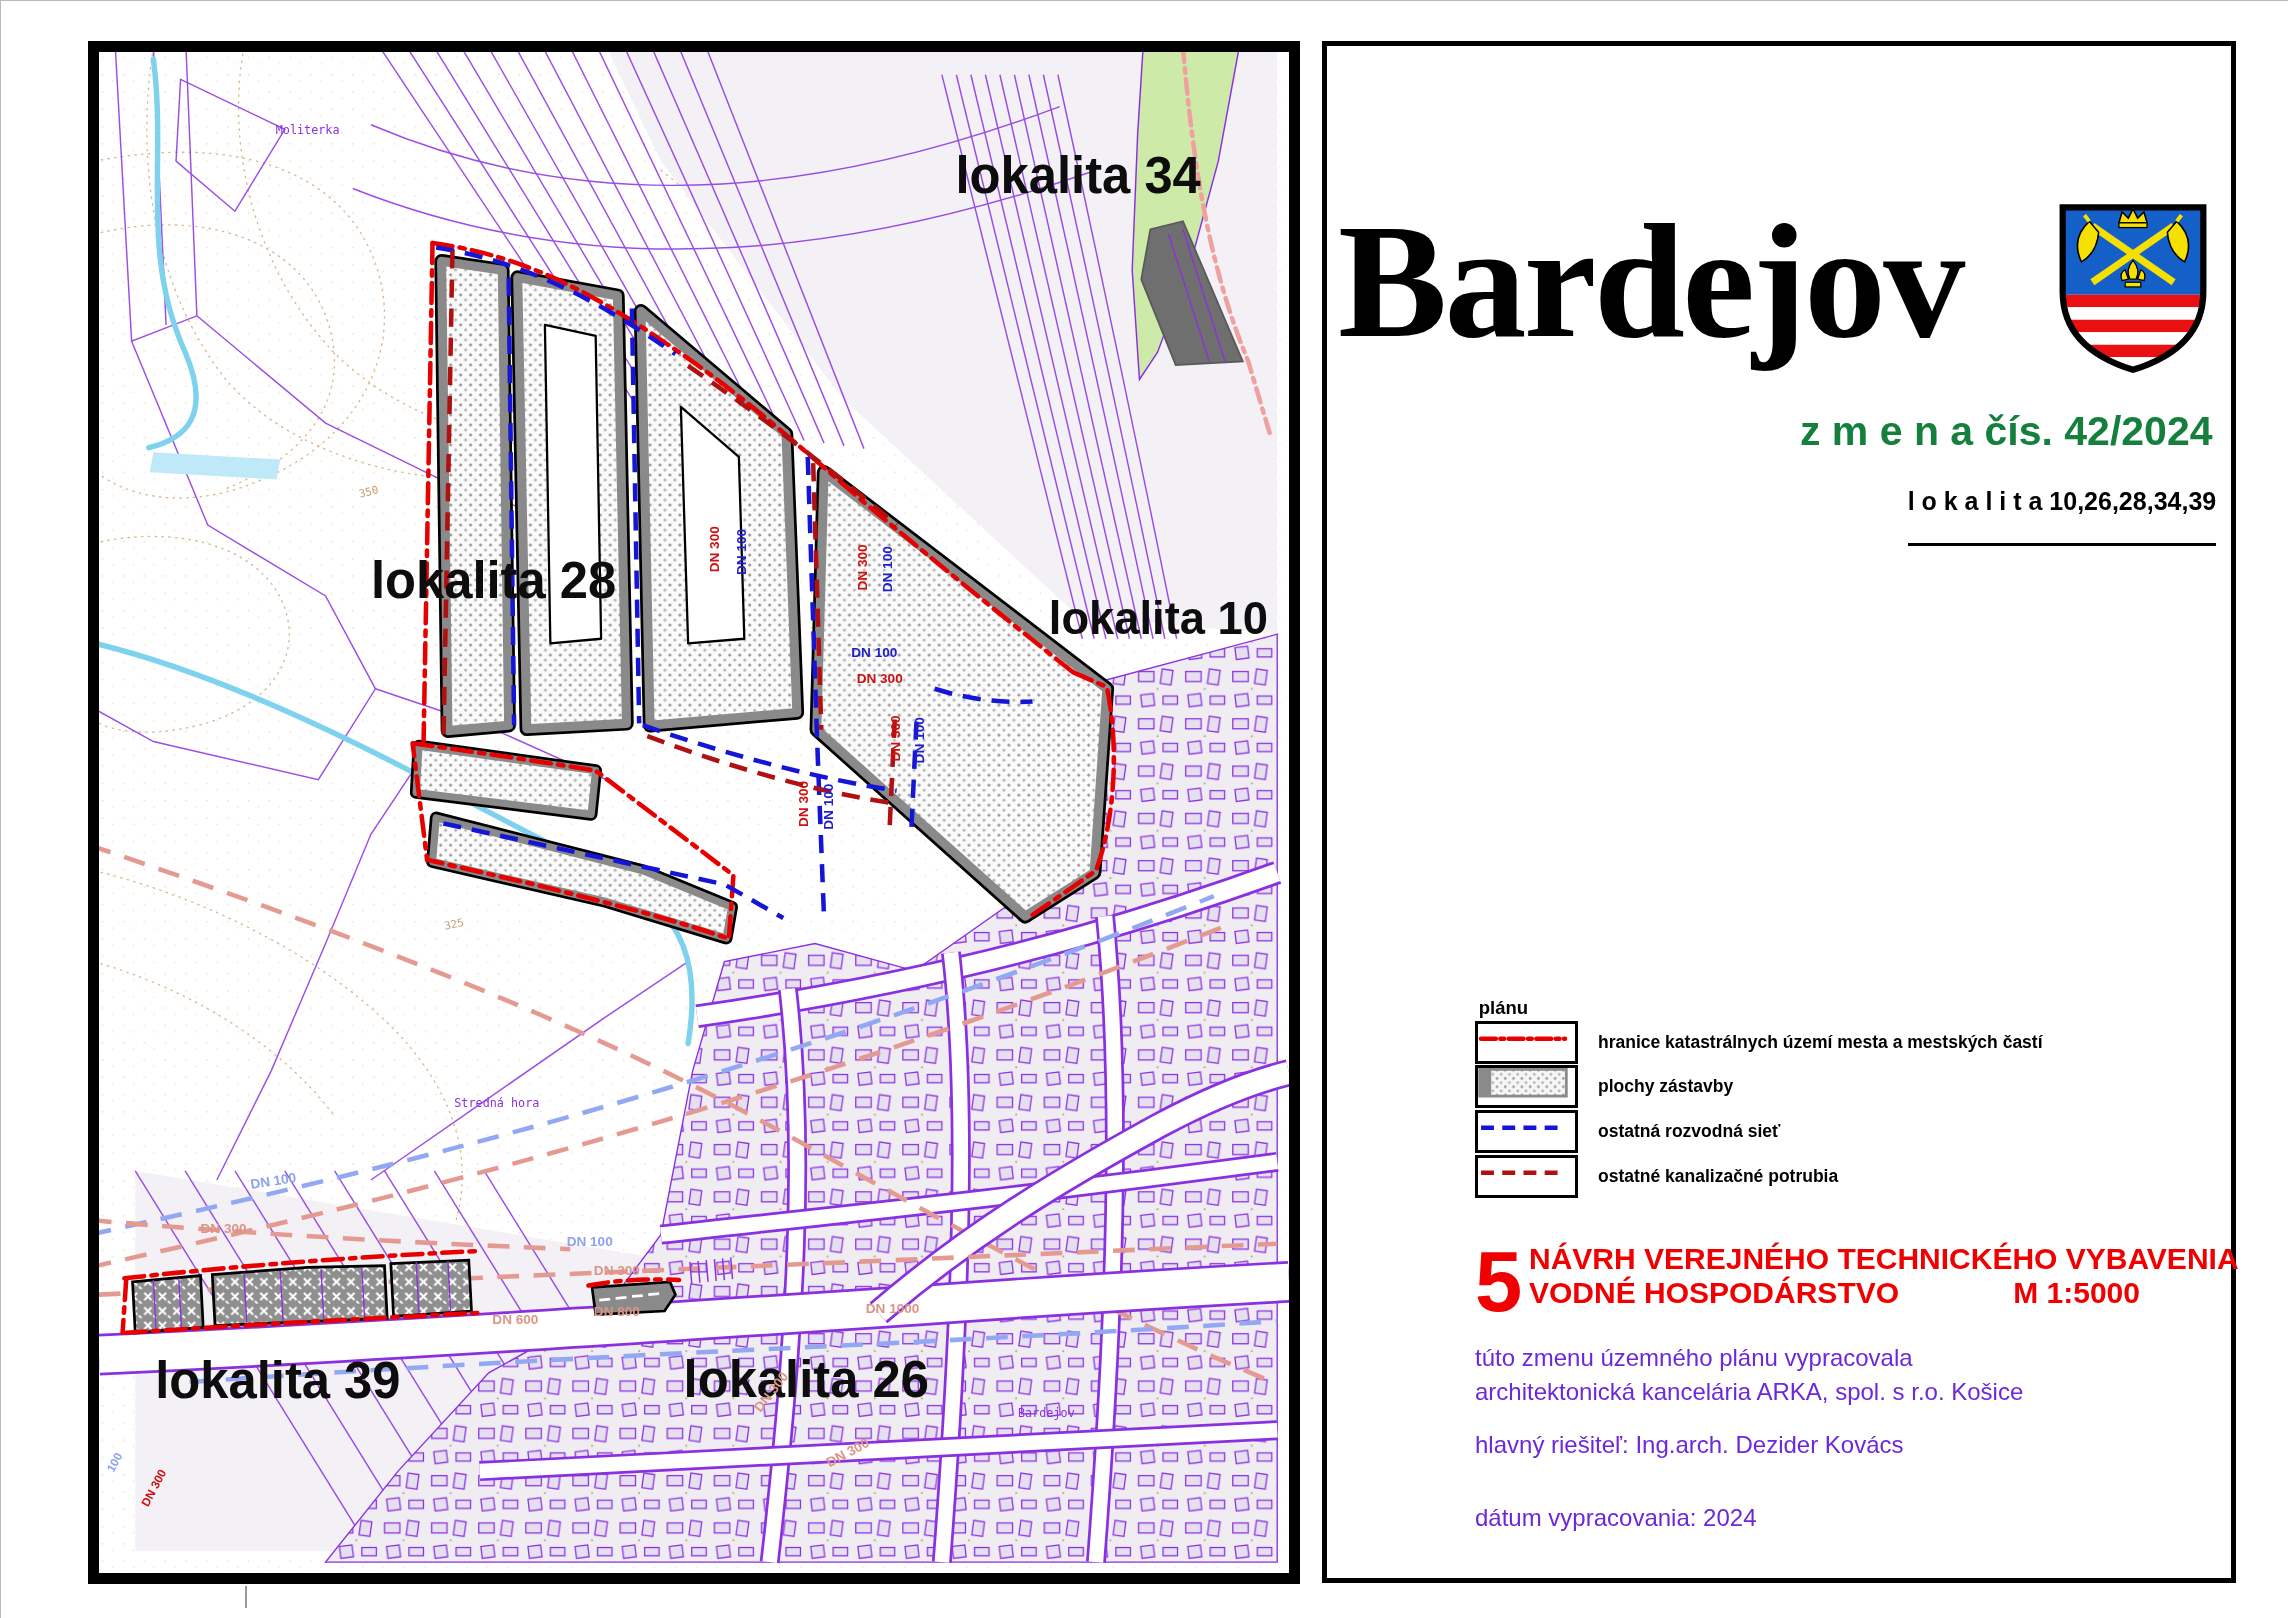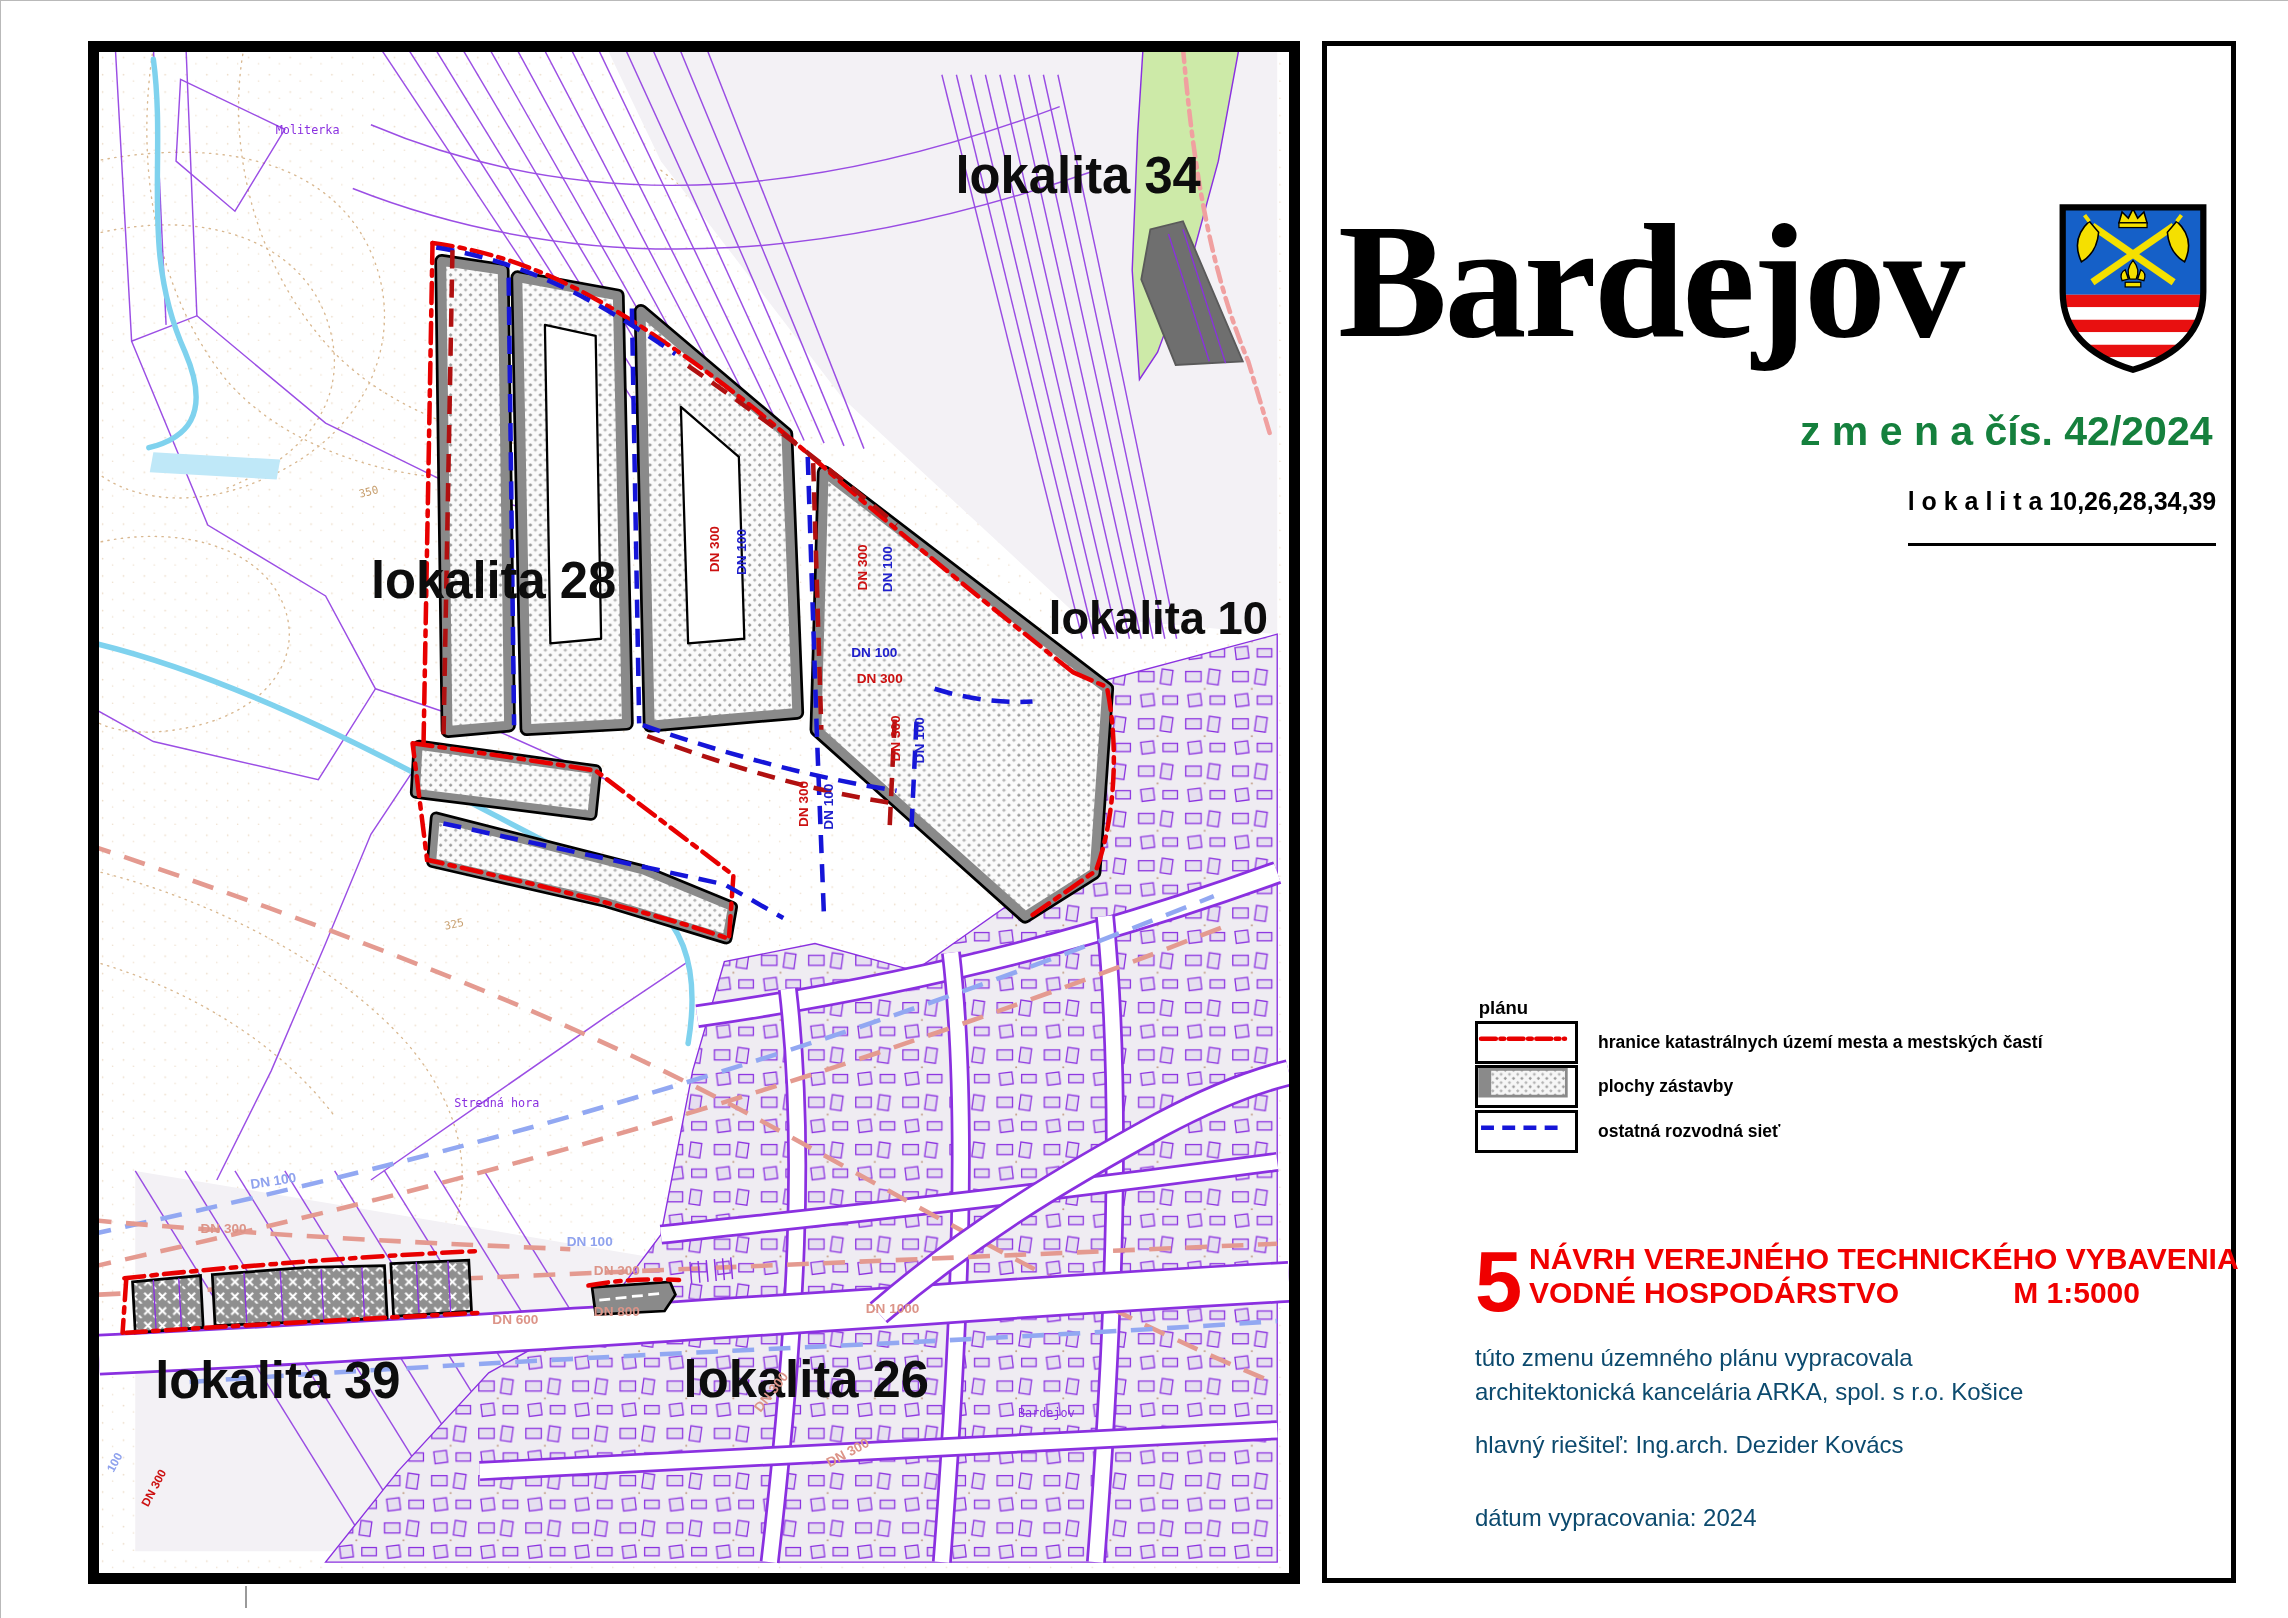--- a/index.html
+++ b/index.html
@@ -34,21 +34,21 @@
   .swatch{width:97px;height:37px;border:3.7px solid #000;background:#fff;flex:0 0 auto;}
   .swatch svg{display:block;width:90px;height:29.5px;}
   .legend-label{margin-left:20px;font-weight:bold;font-size:17.5px;color:#000;white-space:nowrap;}
   
   .sheet{position:absolute;left:148px;top:1196px;width:665px;color:#f00000;}
   .sheet-number{position:absolute;left:0;top:1.8px;font-weight:bold;font-size:85px;line-height:0.9;}
   .sheet-lines{margin-left:54px;}
   .sheet-line1{font-weight:bold;font-size:30px;white-space:nowrap;}
   .sheet-line2{font-weight:bold;font-size:30px;display:flex;justify-content:space-between;width:611px;}
   
-  .credit{position:absolute;left:148px;font-size:24px;color:#0c4a6e;white-space:nowrap;}
+  .credit{position:absolute;left:148px;font-size:24px;color:#6d28d9;white-space:nowrap;}
   .credit.c1{top:1298px;} .credit.c2{top:1332px;} .credit.c3{top:1385px;} .credit.c4{top:1458px;}
 </style>
 </head>
 <body>
 
 <div id="page">
 
   <div class="map-panel">
   <svg viewBox="0 0 1313 1672" preserveAspectRatio="none">
     <defs>
@@ -365,20 +365,28 @@
 
       <div class="legend-row">
         <div class="swatch">
           <svg viewBox="0 0 97 32">
               <line x1="3" y1="16" x2="94" y2="16" stroke="#1515d8" stroke-width="5" stroke-dasharray="14 9"></line>
             </svg>
         </div>
         <div class="legend-label">ostatná rozvodná sieť</div>
       </div>
 
+      <div class="legend-row">
+        <div class="swatch">
+          <svg viewBox="0 0 97 32">
+              <line x1="3" y1="16" x2="94" y2="16" stroke="#b01010" stroke-width="5" stroke-dasharray="14 9"></line>
+            </svg>
+        </div>
+        <div class="legend-label">ostatné kanalizačné potrubia</div>
+      </div>
     </div>
 
     <div class="sheet">
       <div class="sheet-number">5</div>
       <div class="sheet-lines">
         <div class="sheet-line1">NÁVRH  VEREJNÉHO TECHNICKÉHO VYBAVENIA</div>
         <div class="sheet-line2">
           <span>VODNÉ HOSPODÁRSTVO</span>
           <span>M 1:5000</span>
         </div>

